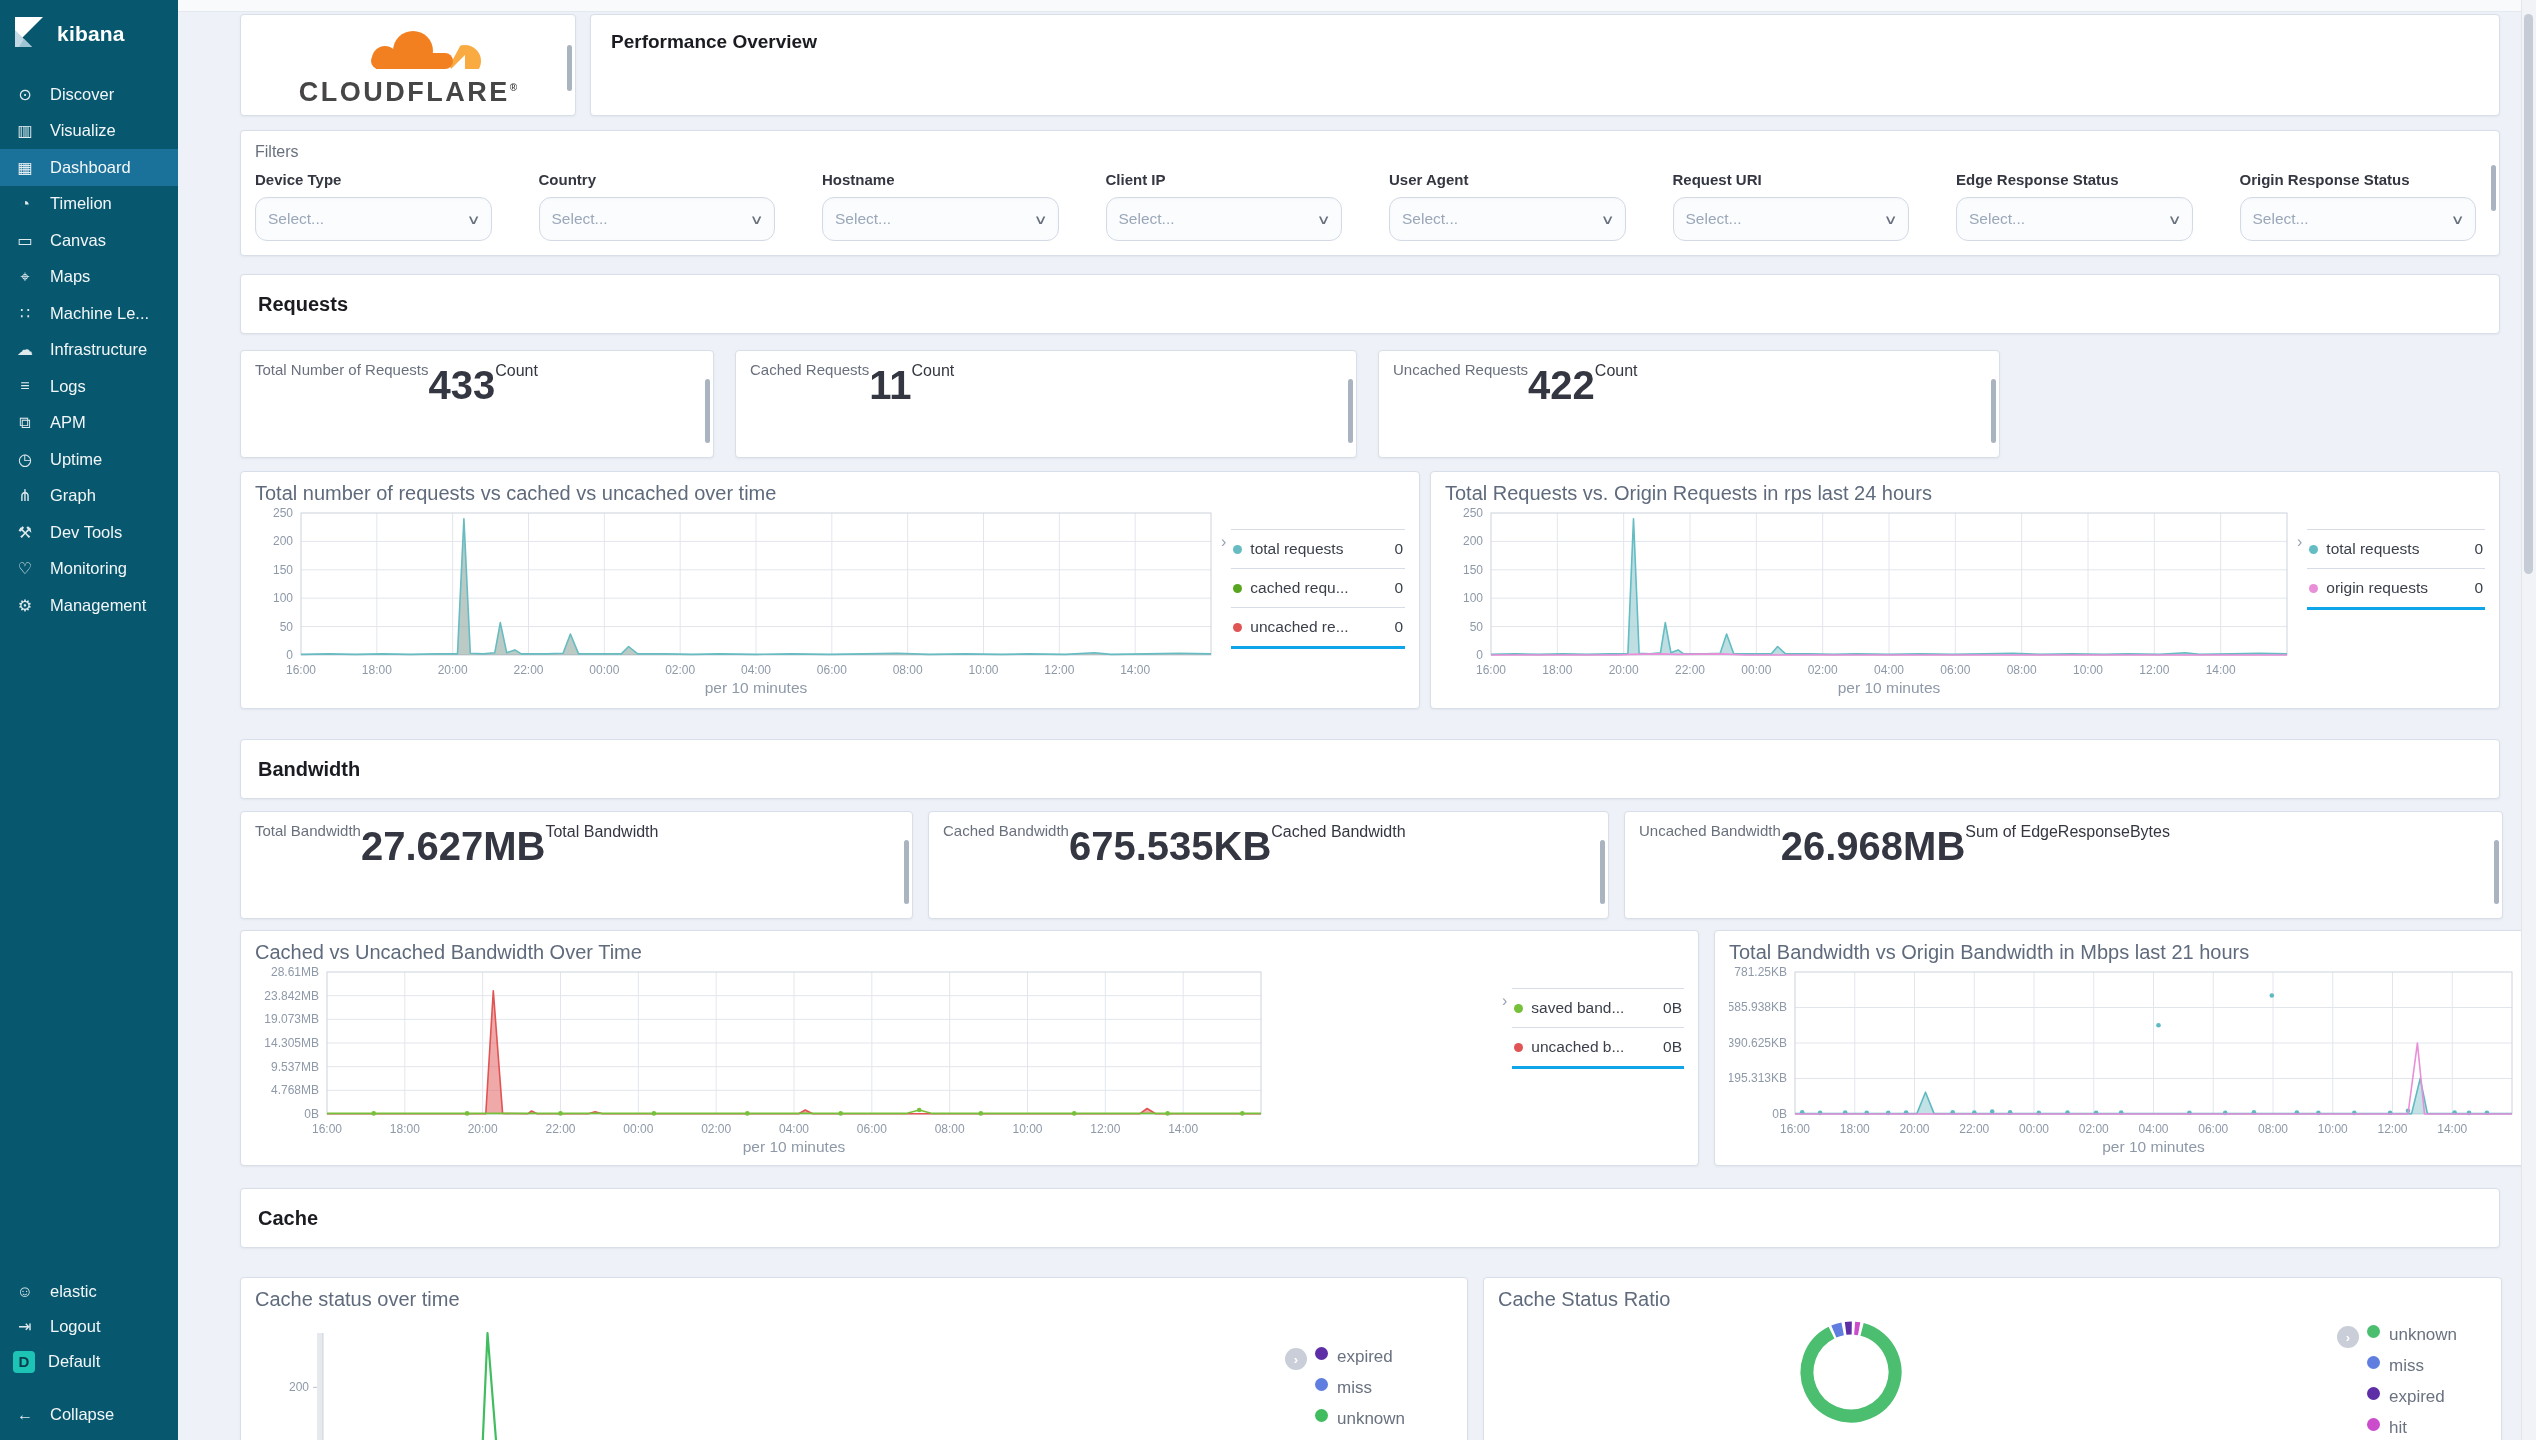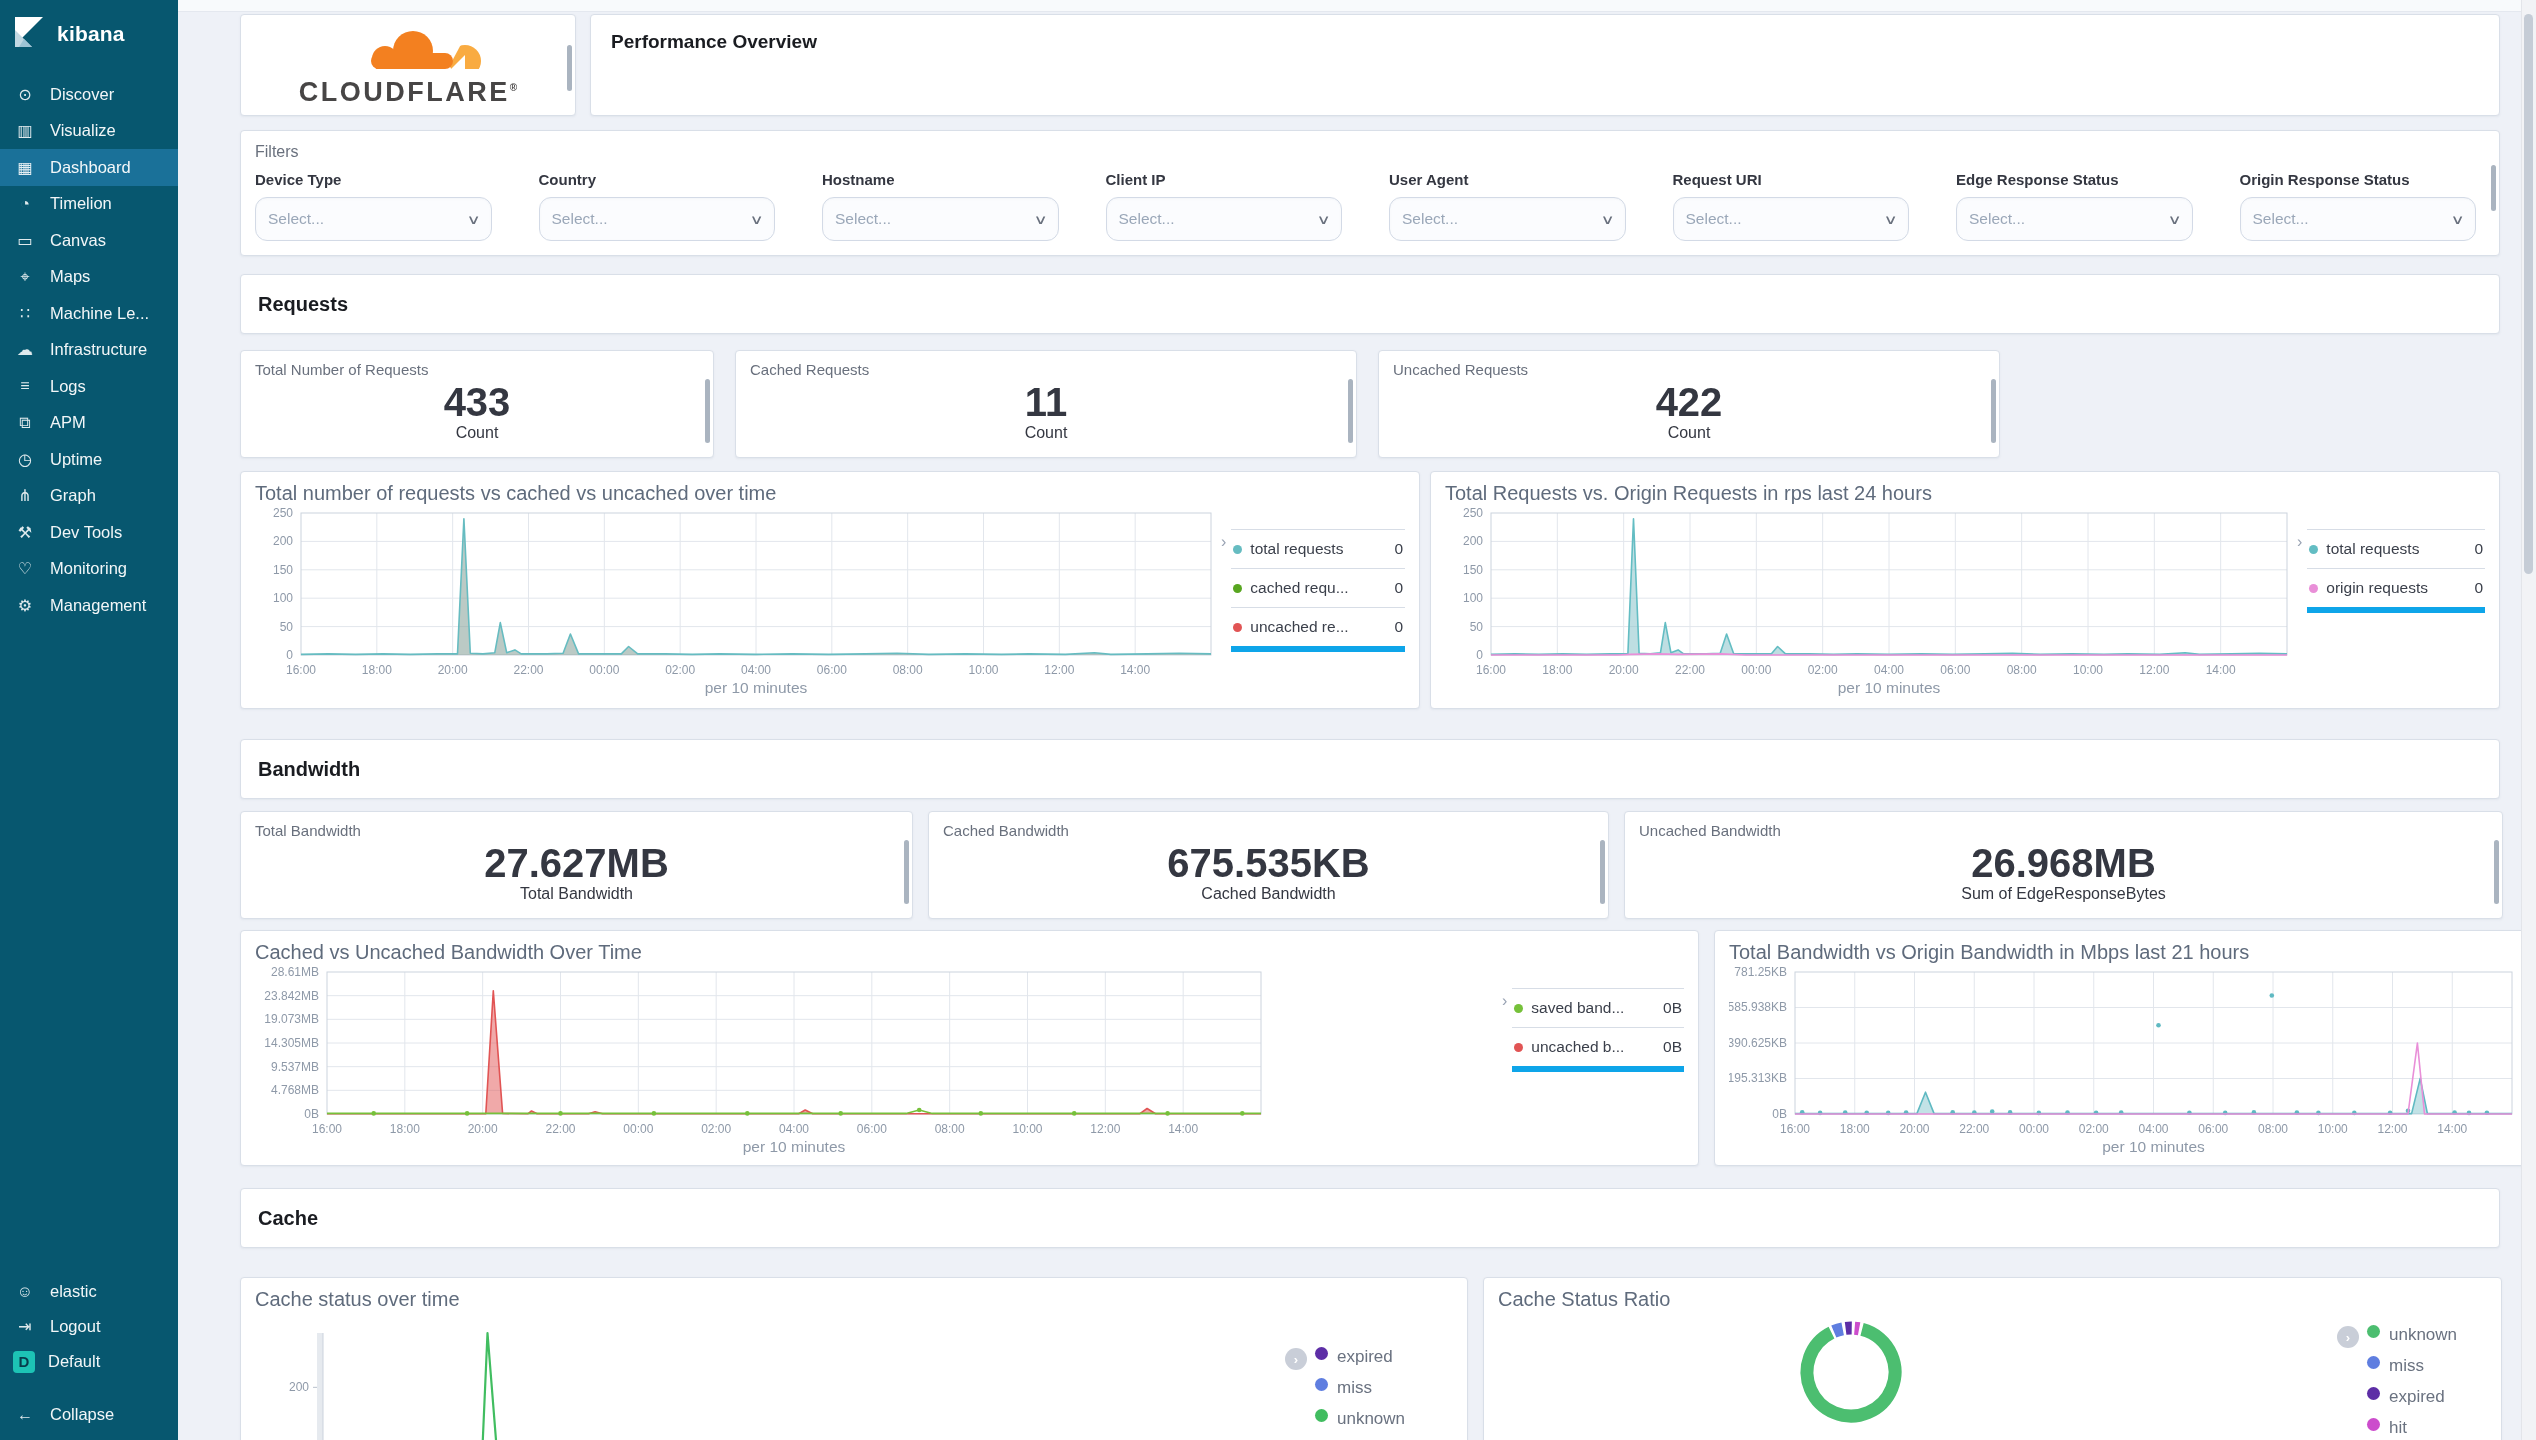--- a/index.html
+++ b/index.html
@@ -44,36 +44,36 @@
   .fselect .ph{color:#9aa7b8;font-size:15.5px;}
   .fselect .chev{color:#69707d;font-size:13px;transform:scaleX(1.5);}
   
   .section-header{height:60px;display:flex;align-items:center;padding:0 17px;}
   .section-header h3{margin:0;font-size:20px;font-weight:700;color:#1a1c21;}
   .sh-requests{margin-top:18px;}
   .sh-bandwidth{margin-top:30px;text-align:center;}
   .sh-cache{margin-top:22px;}
   
   .cards-row{margin-top:16px;height:108px;}
-  .metric{padding:10px 14px;display:flex;flex-direction:column;flex-shrink:0;}
+  .metric{padding:10px 14px;display:flex;flex-shrink:0;}
   .mtitle{font-size:15px;color:#69707d;}
   .mvalue{text-align:center;font-size:40px;font-weight:700;color:#343741;line-height:1.05;margin-top:3px;}
   .munit{text-align:center;font-size:16px;color:#343741;margin-top:1px;}
   
   .charts-row{margin-top:13px;height:238px;}
   .chart-panel{padding:10px 14px;display:flex;flex-direction:column;flex-shrink:0;overflow:hidden;}
   .chart-title{font-size:20px;color:#5f6b7c;}
   .chart-flex{display:flex;flex:1;min-height:0;}
   .chart-box{flex:1;height:196px;min-width:0;}
   .legend-wrap{display:flex;gap:5px;flex-shrink:0;padding-top:24px;}
   .exp{color:#98a2b3;font-size:16px;padding-top:4px;cursor:pointer;}
   .legend-lined{flex:1;}
   .lrow{display:flex;align-items:center;gap:8px;padding:10px 2px;border-top:1px solid #d7dde6;
         font-size:15.5px;color:#3a3f4a;cursor:pointer;}
-  .lrow:last-child{border-bottom:6px solid #0ea5e9;}
+  .lrow:last-child{border-bottom:3px solid #0ea5e9;}
   .dot{width:9px;height:9px;border-radius:50%;flex-shrink:0;}
   .lval{margin-left:auto;}
   .tick{font-size:12px;fill:#8e99a8;}
   .xlabel{font-size:15.5px;fill:#8e99a8;}
   
   .cache-row{margin-top:20px;align-items:flex-start;}
   .crow{display:flex;align-items:flex-start;gap:9px;padding:5.5px 0;font-size:17px;color:#6a7280;cursor:pointer;}
   .crow .dot{width:13px;height:13px;}
   .exp2{width:22px;height:22px;border-radius:50%;background:#c9ced8;color:#fff;display:flex;align-items:center;
         justify-content:center;font-size:13px;font-weight:700;flex-shrink:0;cursor:pointer;margin-top:7px;}

